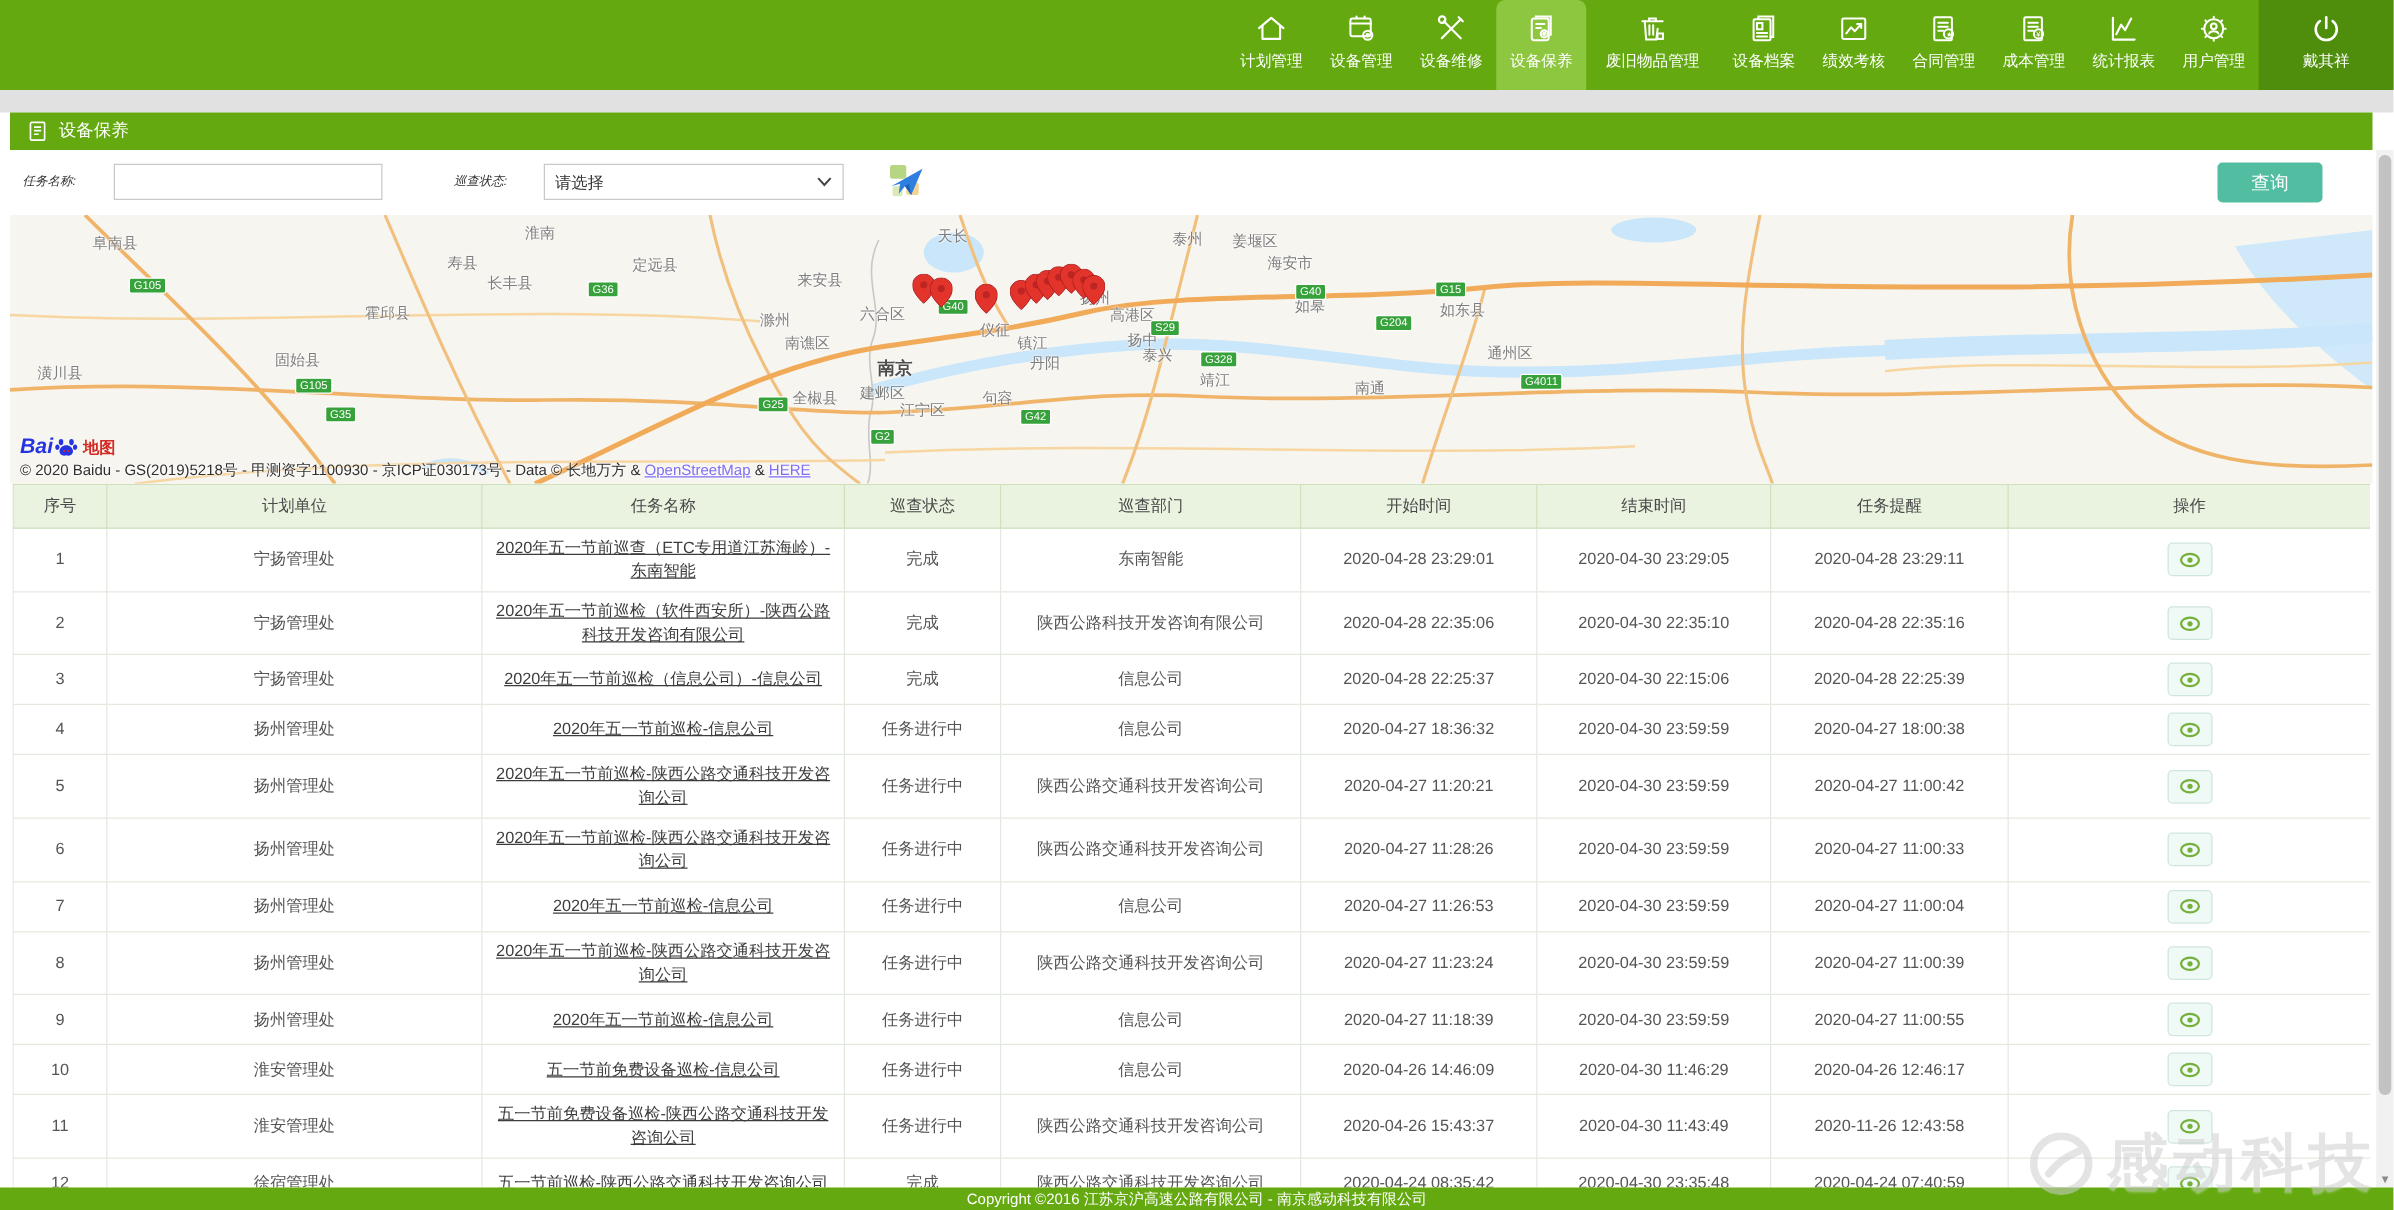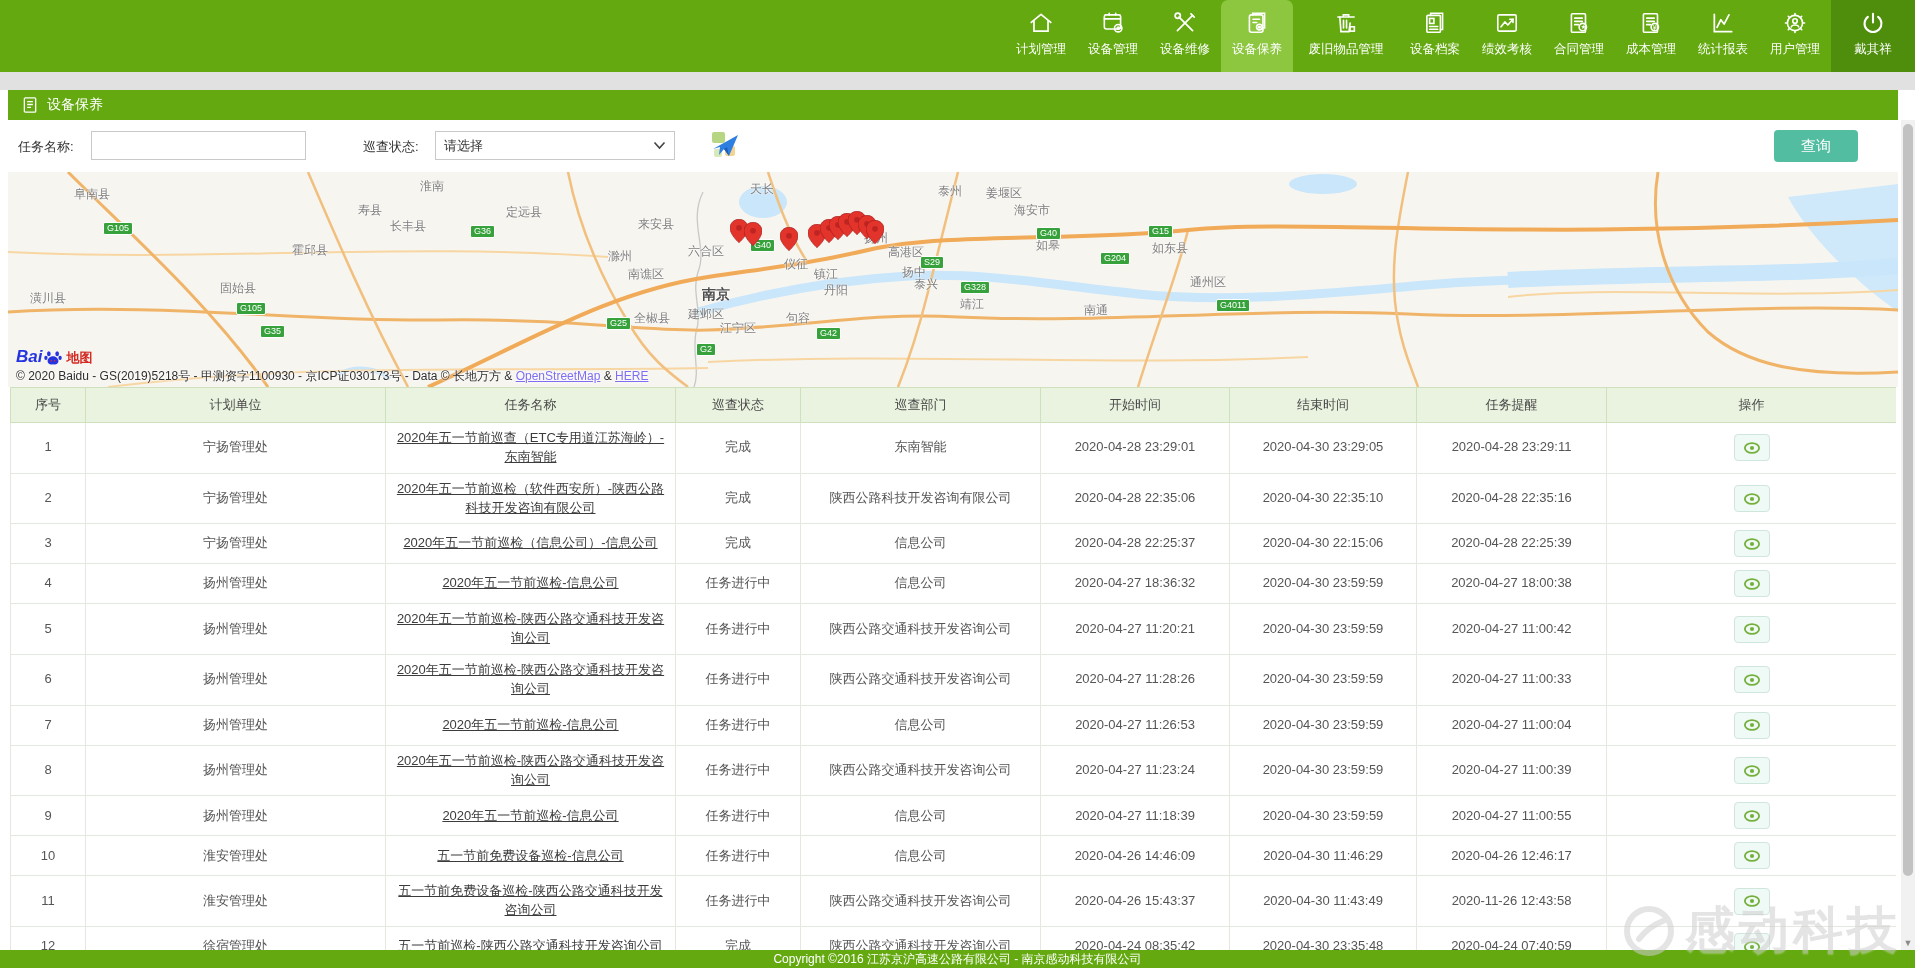--- a/index.html
+++ b/index.html
@@ -12,34 +12,34 @@
     background:var(--green,#63a90f); display:flex; align-items:center; }
   .brand { position:absolute; left:14px; top:0; height:72px; display:flex; align-items:center; gap:10px; }
   .brand-title { color:#fff; font-size:17px; letter-spacing:1px; }
   .nav { position:absolute; right:0; top:0; height:72px; display:flex; align-items:stretch; }
   .nav-item { width:72px; height:72px; display:flex; flex-direction:column; align-items:center;
     justify-content:flex-start; padding-top:9px; cursor:pointer; color:#fff; }
   .nav-item .icon-slot { width:28px; height:28px; display:flex; align-items:center; justify-content:center; }
   .nav-item .nav-label { font-size:12.5px; margin-top:4px; white-space:nowrap; }
   .nav-item.wide { width:106px; }
   .nav-item.active { background:var(--green-active,#8dc63f); border-radius:7px 7px 0 0; }
-  .nav-item.user { background:var(--green-dark,#4f8e0d); width:84px; }
+  .nav-item.user { background:var(--green-dark,#4f8e0d); width:108px; }
   .nav-item svg, .subhdr svg { display:block; }
 
   
   .gap { position:absolute; left:0; top:72px; width:1915px; height:18px; background:#e1e1e1; }
 
   
   .subhdr { position:absolute; left:8px; top:90px; width:1890px; height:30px;
     background:var(--green,#63a90f); display:flex; align-items:center; gap:8px; padding-left:14px; }
   .subhdr-title { color:#fff; font-size:14px; }
 
   
   .filters { position:absolute; left:8px; top:120px; width:1890px; height:52px; background:#fff; }
-  .filter-label { position:absolute; top:18px; font-size:13px; color:#333; }
+  .filter-label { position:absolute; top:18px; font-size:10px; color:#333;font-style:italic; }
   .lbl-task { left:10px; }
   .lbl-status { left:355px; }
   .task-input { position:absolute; left:83px; top:11px; width:215px; height:29px;
     border:1px solid #c9c9c9; font-size:13px; padding:0 6px; outline:none; }
   .status-select { position:absolute; left:427px; top:11px; width:240px; height:29px;
     border:1px solid #c9c9c9; background:#fff; font-size:13px; color:#333;
     display:flex; align-items:center; justify-content:space-between; padding:0 8px; cursor:pointer; }
   .export-btn { position:absolute; left:700px; top:8px; width:34px; height:34px; cursor:pointer; }
   .search-btn { position:absolute; right:40px; top:10px; width:84px; height:32px;
     background:var(--teal,#53bda2); color:#fff; border:none; border-radius:4px;

